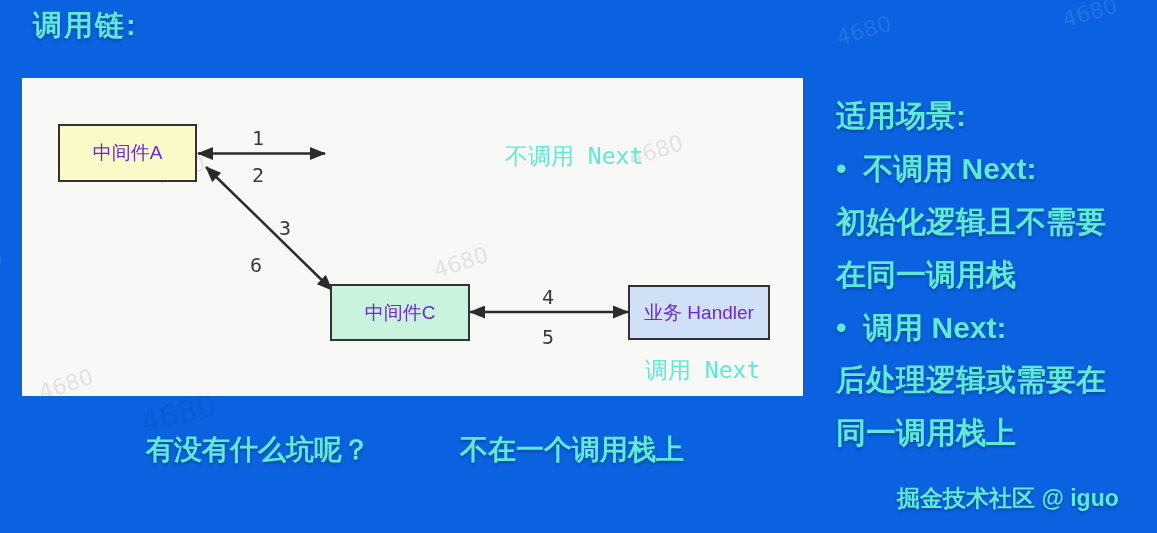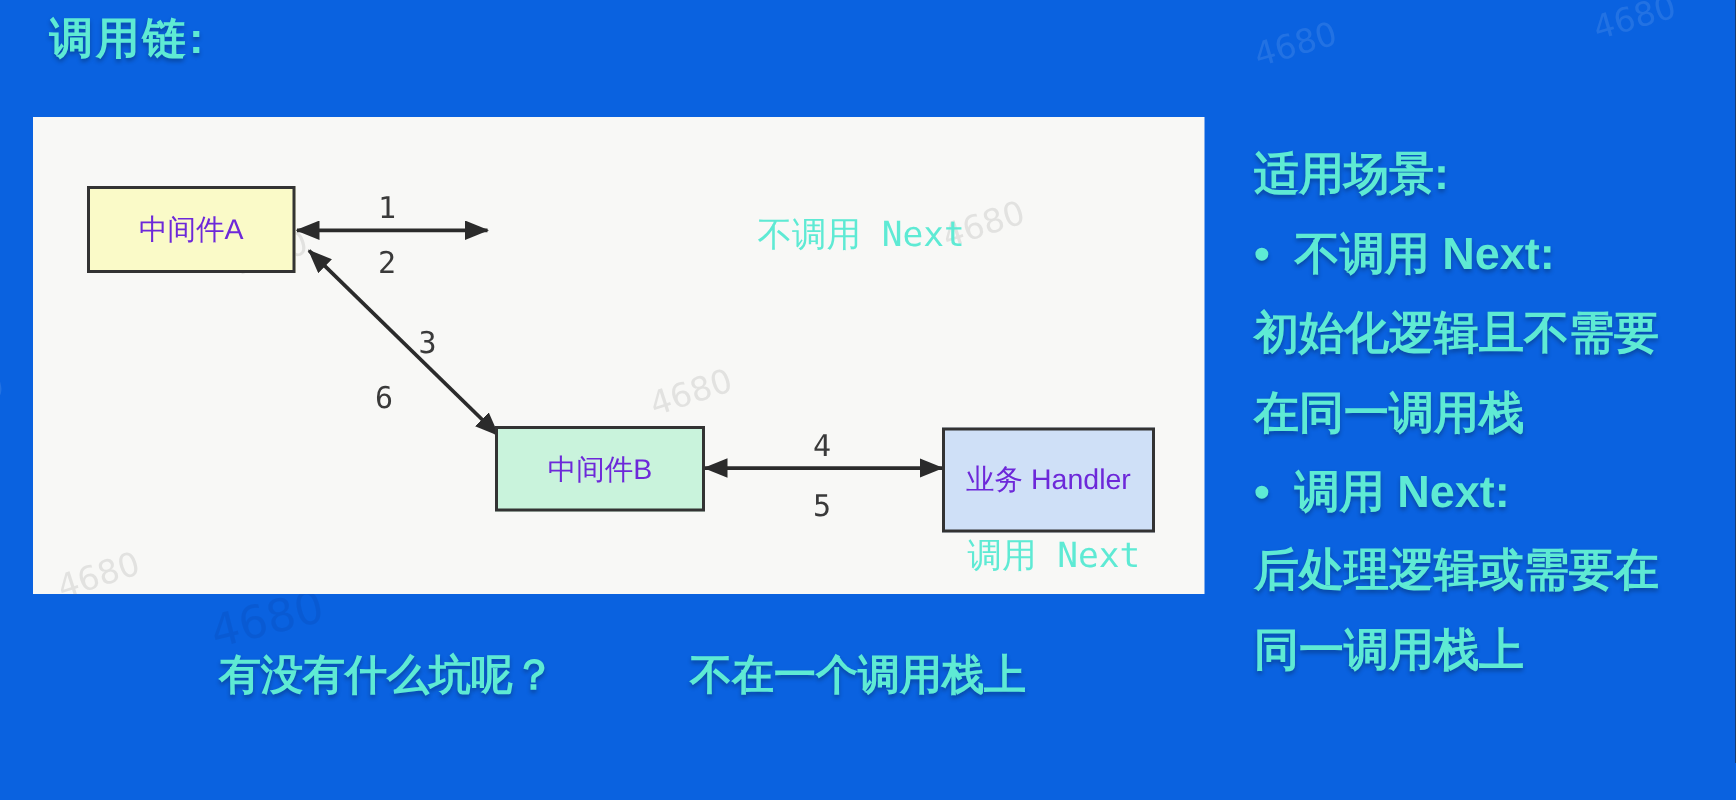--- a/index.html
+++ b/index.html
@@ -18,21 +18,21 @@
   .dbox{
     position:absolute;display:flex;align-items:center;justify-content:center;
     border:2.5px solid var(--box-border,#333);
     font-size:19px;color:#6d28d9;
     font-family:Liberation Sans, sans-serif;
     box-sizing:border-box;
   }
   .box-a{left:58px;top:124px;width:139px;height:58px;background:var(--box-a,#fafac8);}
   .box-b{left:325px;top:123px;width:140px;height:60px;background:var(--box-b,#d9f7c5);}
   .box-c{left:330px;top:284px;width:140px;height:57px;background:var(--box-c,#c9f3dc);}
-  .box-h{left:628px;top:285px;width:142px;height:70px;background:var(--box-handler,#cfe0f7);}
+  .box-h{left:628px;top:285px;width:142px;height:55px;background:var(--box-handler,#cfe0f7);}
 
   .arrow-svg{left:22px;top:78px;width:781px;height:318px;}
 
   .num{
     position:absolute;width:22px;text-align:center;
     font-size:20px;color:#3a3a3a;
     font-family:"DejaVu Sans Mono","Liberation Mono",monospace;
   }
   .n1{left:247px;top:126px;} .n2{left:247px;top:163px;}
   .n3{left:274px;top:216px;} .n6{left:245px;top:253px;}
@@ -97,21 +97,21 @@
     </defs>
     <line x1="176" y1="75.5" x2="303" y2="75.5" stroke="#2b2b2b" stroke-width="2.5" marker-start="url(#ah)" marker-end="url(#ah)"></line>
     <line x1="184" y1="89" x2="310" y2="212" stroke="#2b2b2b" stroke-width="2.5" marker-start="url(#ah)" marker-end="url(#ah)"></line>
     <line x1="448" y1="234" x2="606" y2="234" stroke="#2b2b2b" stroke-width="2.5" marker-start="url(#ah)" marker-end="url(#ah)"></line>
   </svg>
 
   <div class="dbox box-a">
     <span>中间件A</span>
   </div>
   <div class="dbox box-c">
-    <span>中间件B</span>
+    <span>中间件C</span>
   </div>
   <div class="dbox box-h">
     <span>业务 Handler</span>
   </div>
 
   <div class="num n1">1</div>
   <div class="num n2">2</div>
   <div class="num n3">3</div>
   <div class="num n6">6</div>
   <div class="num n4">4</div>
@@ -124,14 +124,15 @@
   <div class="abs white-text caption cap-n">不在一个调用栈上</div>
 
   <div class="scenario-line white-text" style="top:96px;">适用场景:</div>
   <div class="scenario-line white-text" style="top:202px;">初始化逻辑且不需要</div>
   <div class="scenario-line white-text" style="top:149px;">•  不调用 Next:</div>
   <div class="scenario-line white-text" style="top:255px;">在同一调用栈</div>
   <div class="scenario-line white-text" style="top:308px;">•  调用 Next:</div>
   <div class="scenario-line white-text" style="top:413px;">同一调用栈上</div>
   <div class="scenario-line white-text" style="top:360px;">后处理逻辑或需要在</div>
 
+  <div class="abs white-text credit">掘金技术社区 @ iguo</div>
 
 </div>
 
 </body></html>

